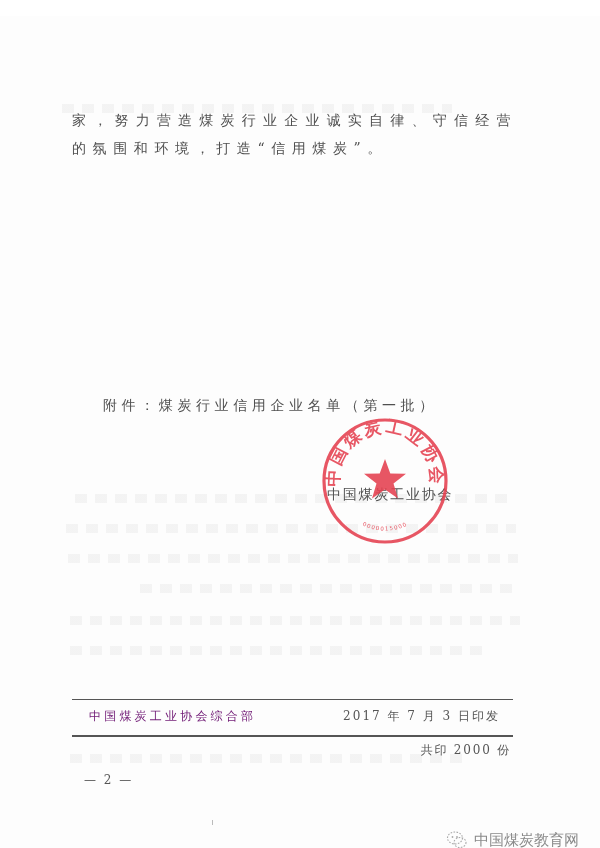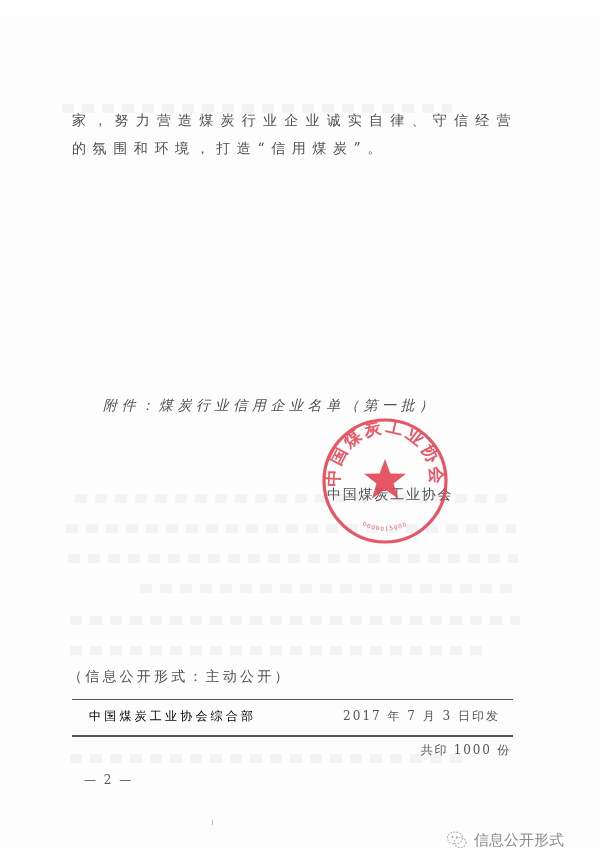--- a/index.html
+++ b/index.html
@@ -45,21 +45,20 @@
       text-indent: 41px;
     }
     .attachment {
       position: absolute;
       left: 103px;
       top: 381px;
       font-size: 14px;
       letter-spacing: 4.6px;
       color: #505050;
       white-space: nowrap;
-      font-style: italic;
     }
     .signature {
       position: absolute;
       left: 327px;
       top: 470px;
       font-size: 14px;
       letter-spacing: 1.8px;
       color: #505050;
       white-space: nowrap;
       z-index: 2;
@@ -100,21 +99,21 @@
       background: #555;
     }
     .rule.top { top: 683px; }
     .rule.bottom { top: 719px; height: 1.5px; }
     .issuer {
       position: absolute;
       left: 89px;
       top: 692px;
       font-size: 12px;
       letter-spacing: 3.2px;
-      color: #000000;
+      color: #701a75;
       white-space: nowrap;
     }
     .issue-date {
       position: absolute;
       right: 100px;
       top: 692px;
       font-size: 12px;
       letter-spacing: 2px;
       color: #555;
       white-space: nowrap;
@@ -193,34 +192,33 @@
     <circle cx="65" cy="64" r="61" fill="none" stroke="#e5404f" stroke-width="3.2"></circle>
     <text font-family="DejaVu Serif, serif" font-size="17" fill="#e5404f" letter-spacing="3" font-weight="bold">
       <textPath href="#sealArc" startOffset="50%" text-anchor="middle">中国煤炭工业协会</textPath>
     </text>
     <polygon points="65,42 70.3,56.6 86,56.8 73.5,66.4 78,81.5 65,72.6 52,81.5 56.5,66.4 44,56.8 59.7,56.6" fill="#e5404f"></polygon>
     <text font-family="DejaVu Sans, sans-serif" font-size="5.5" fill="#e5404f" letter-spacing="1.2">
       <textPath href="#sealBottomArc" startOffset="50%" text-anchor="middle">0000015000</textPath>
     </text>
   </svg>
 
-  <div class="disclosure">（信息公开形式：主动公开）</div>
 
   <div class="rule top"></div>
   <div class="issuer">中国煤炭工业协会综合部</div>
   <div class="issue-date">2017 年 7 月 3 日印发</div>
   <div class="rule bottom"></div>
-  <div class="copies">共印 1000 份</div>
+  <div class="copies">共印 2000 份</div>
 
   <div class="page-number">— 2 —</div>
   <div class="tick-mark"></div>
 
   <div class="watermark">
     <svg class="watermark-icon" viewBox="0 0 22 20" xmlns="http://www.w3.org/2000/svg">
       <ellipse cx="9" cy="8" rx="7.5" ry="6" fill="none" stroke="#a9a9a9" stroke-width="1.1" stroke-dasharray="1.6 1.4"></ellipse>
       <ellipse cx="14" cy="12.5" rx="6" ry="5" fill="none" stroke="#a9a9a9" stroke-width="1.1" stroke-dasharray="1.6 1.4"></ellipse>
       <circle cx="6.5" cy="7" r="0.9" fill="#a9a9a9"></circle>
       <circle cx="11" cy="7" r="0.9" fill="#a9a9a9"></circle>
     </svg>
-    <span>信息公开形式</span>
+    <span>中国煤炭教育网</span>
   </div>
 
 </div>
 
 </body></html>

